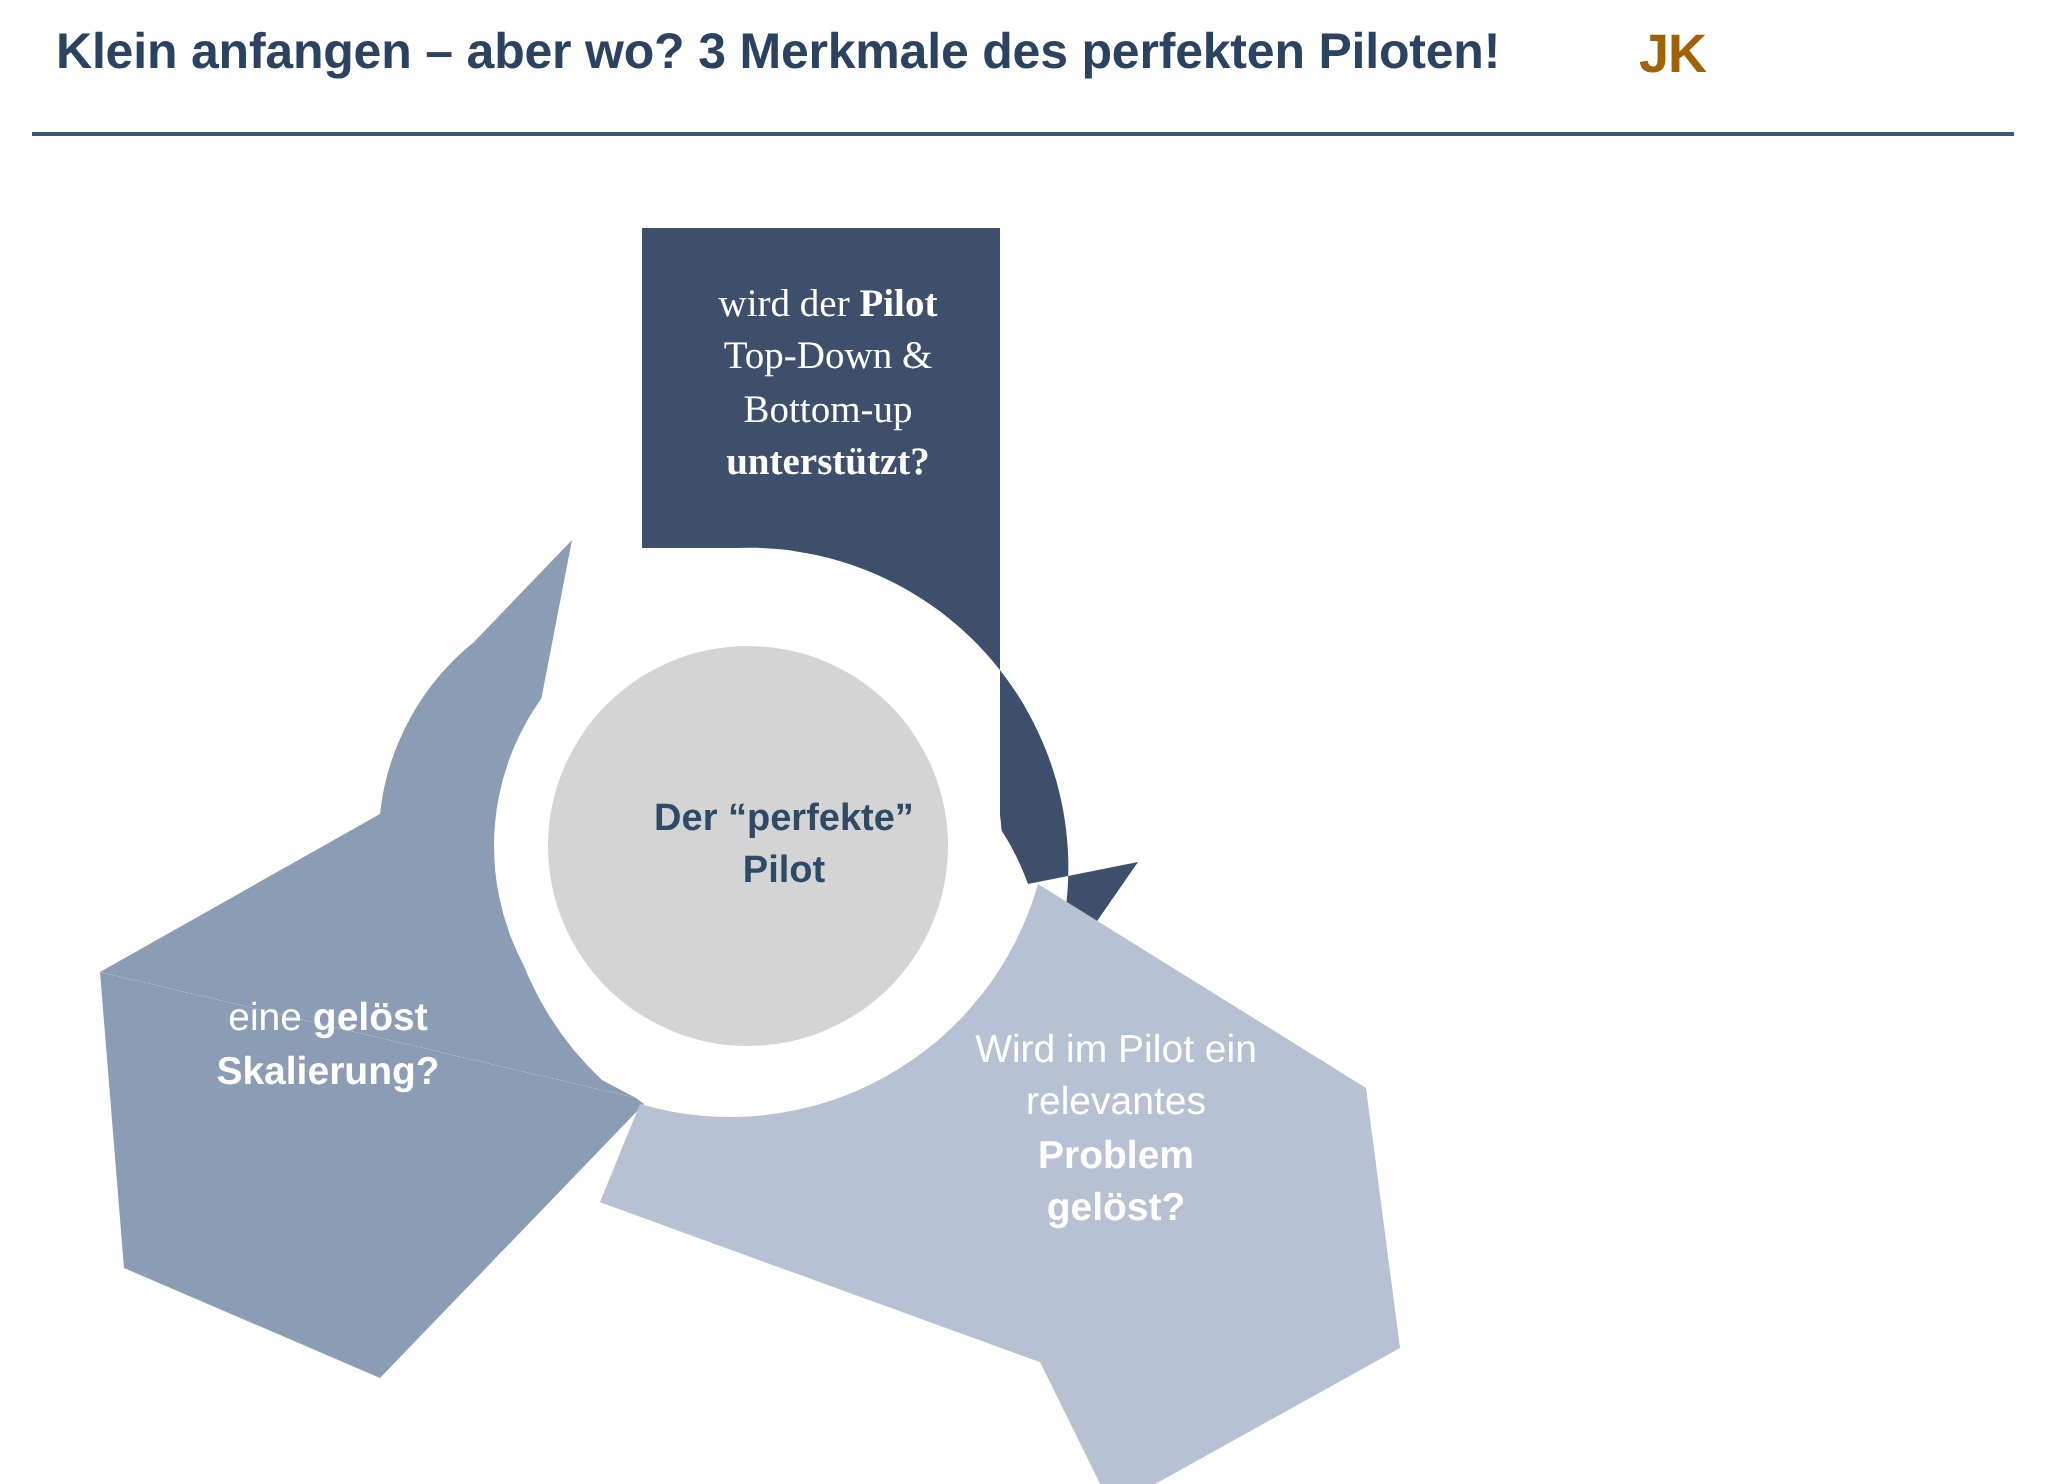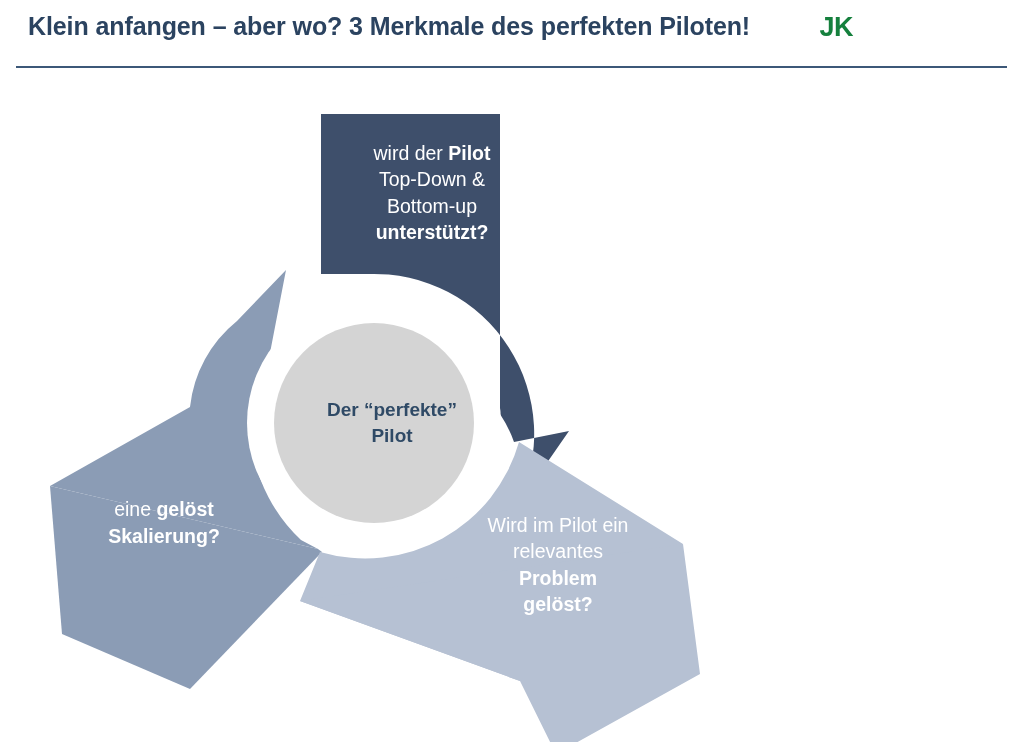--- a/index.html
+++ b/index.html
@@ -38,21 +38,21 @@
     color: #2b4360;
     letter-spacing: -0.1px;
     white-space: nowrap;
   }
   .logo {
     position: absolute;
     right: 32px;
     top: 12px;
     font-size: 27px;
     font-weight: bold;
-    color: #15803d;
+    color: #a16207;
     letter-spacing: -0.5px;
   }
   .header-rule {
     position: absolute;
     left: 16px;
     top: 66px;
     width: 991px;
     height: 2px;
     background: #3c5878;
   }
@@ -107,24 +107,25 @@
 
   .label {
     position: absolute;
     text-align: center;
     color: #ffffff;
     line-height: 1.35;
   }
   .label .b { font-weight: bold; }
 
   .label-top {
-    left: 336px;
+    left: 318px;
     top: 66px;
     width: 192px;
     font-size: 19.5px;
+    font-family: Liberation Serif, serif;
   }
   .label-left {
     left: 48px;
     top: 396px;
     width: 232px;
     font-size: 19.5px;
   }
   .label-right {
     left: 454px;
     top: 438px;

